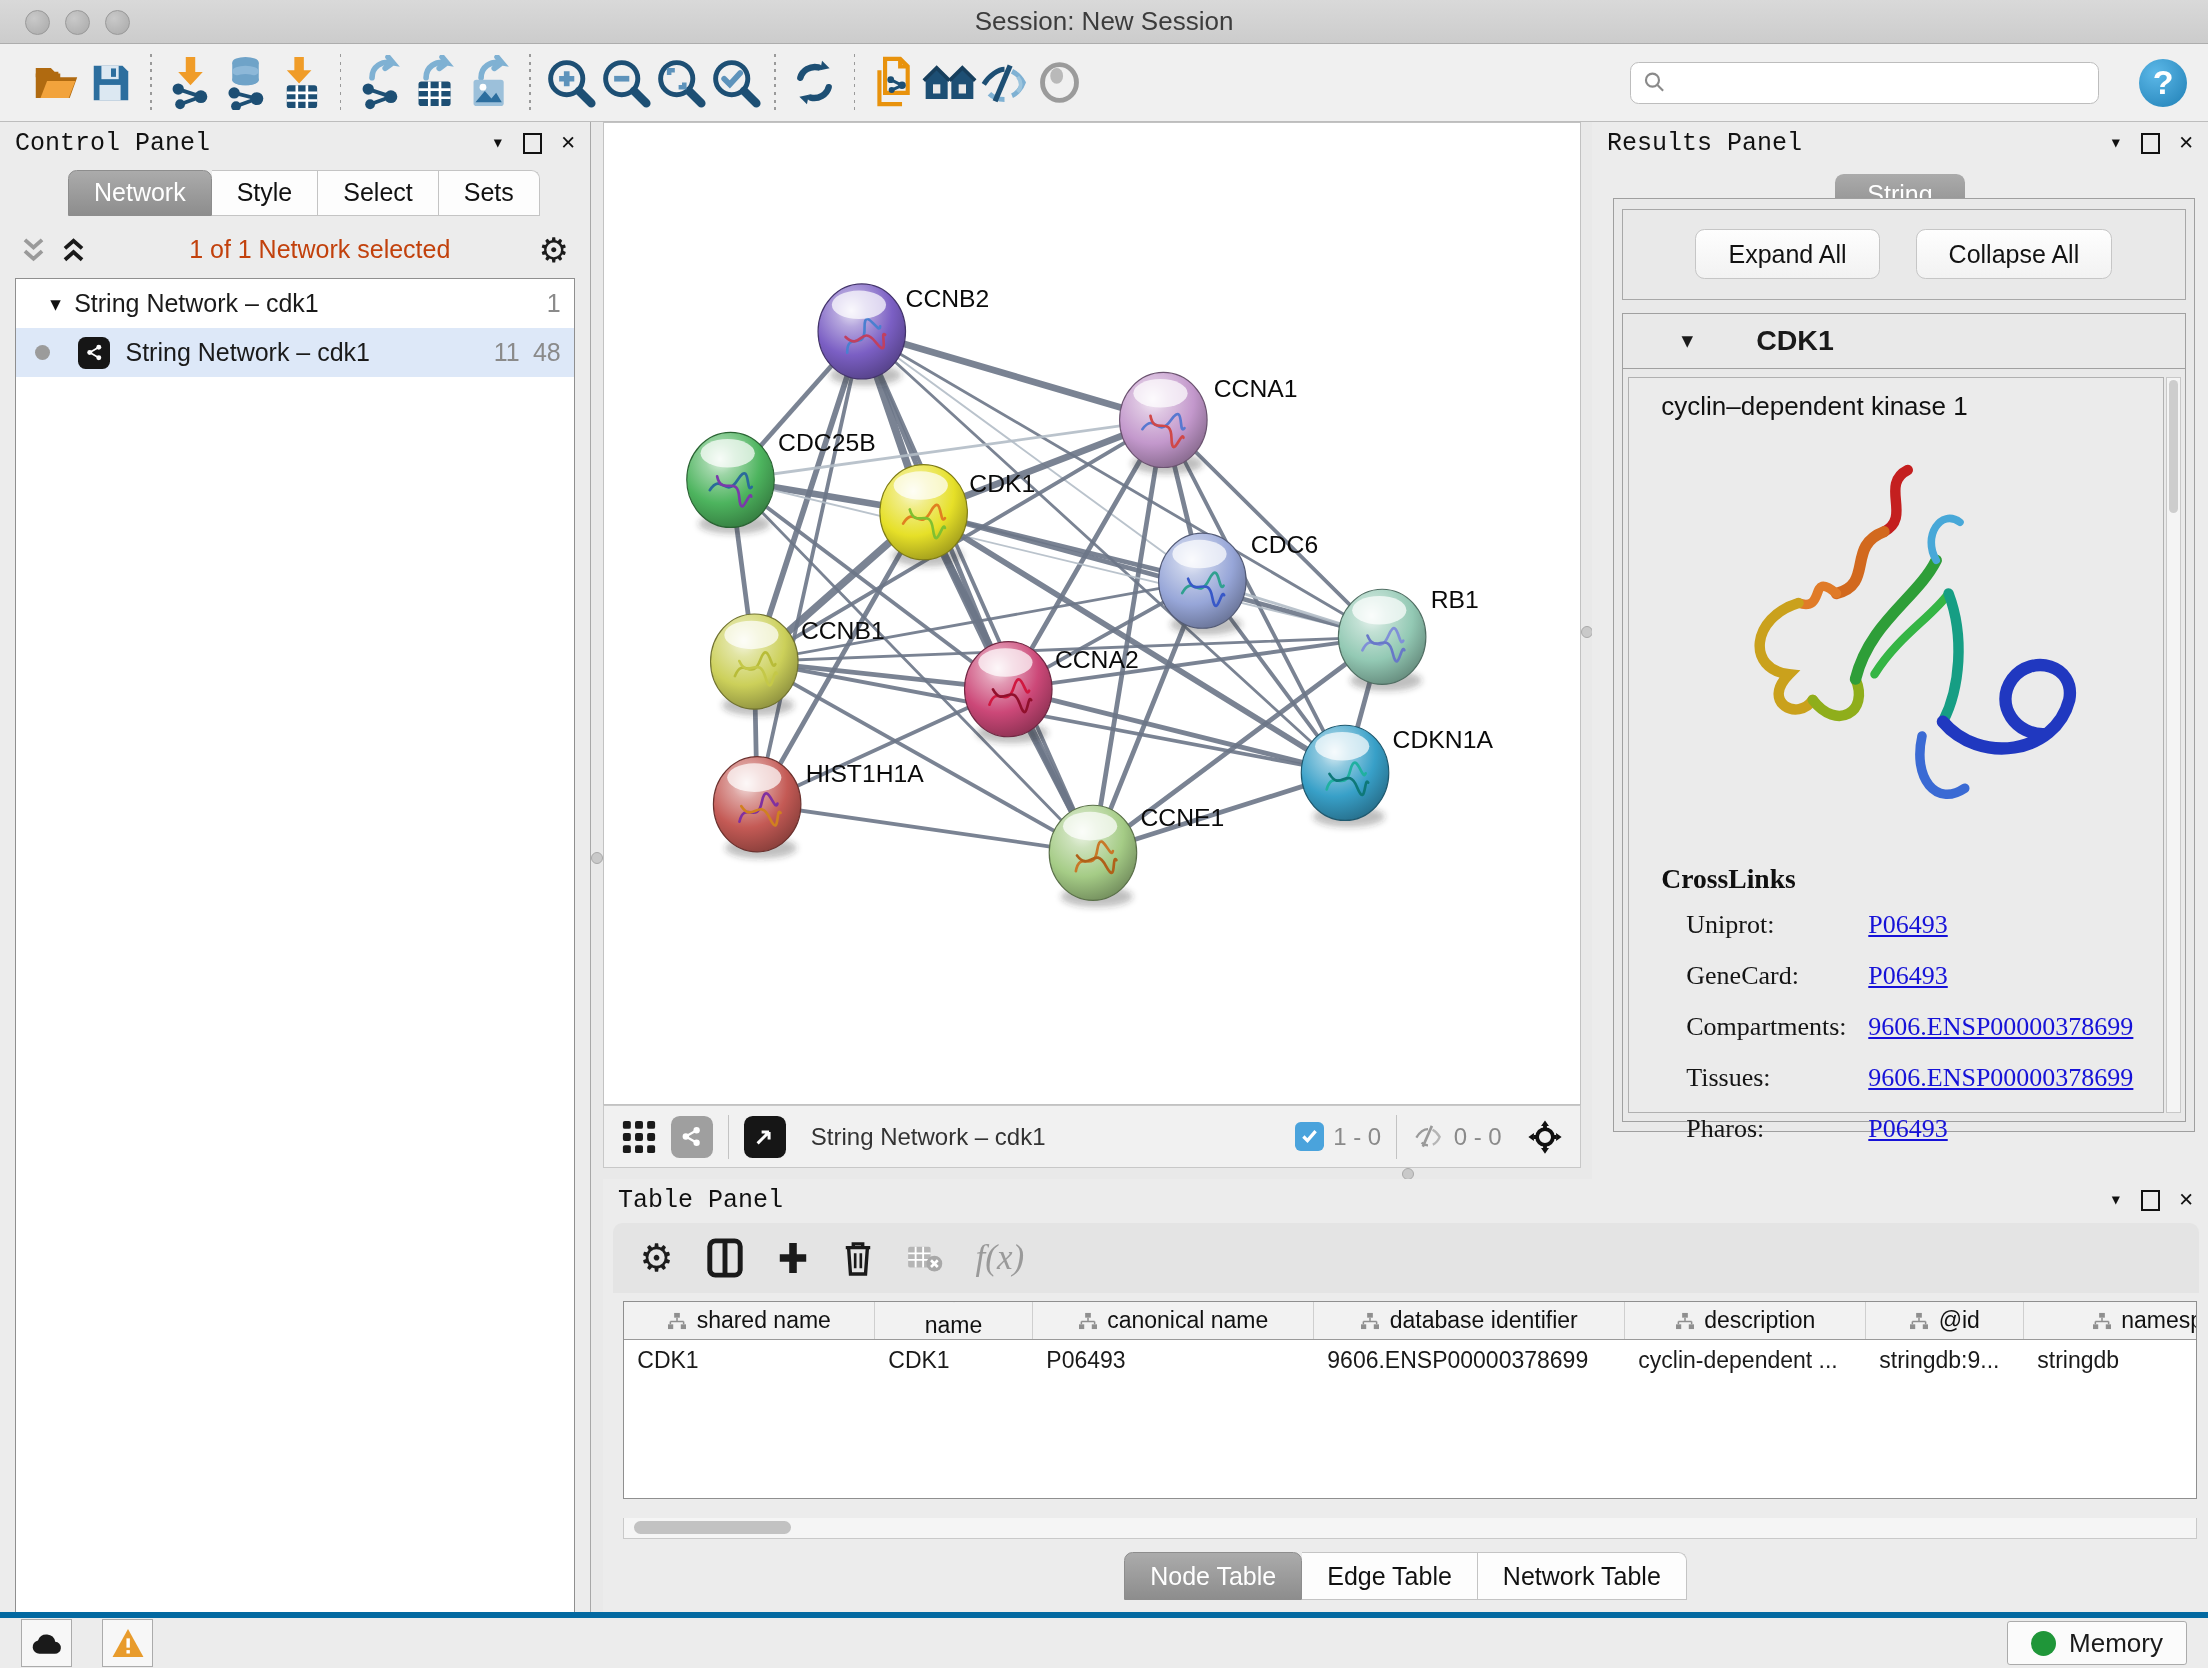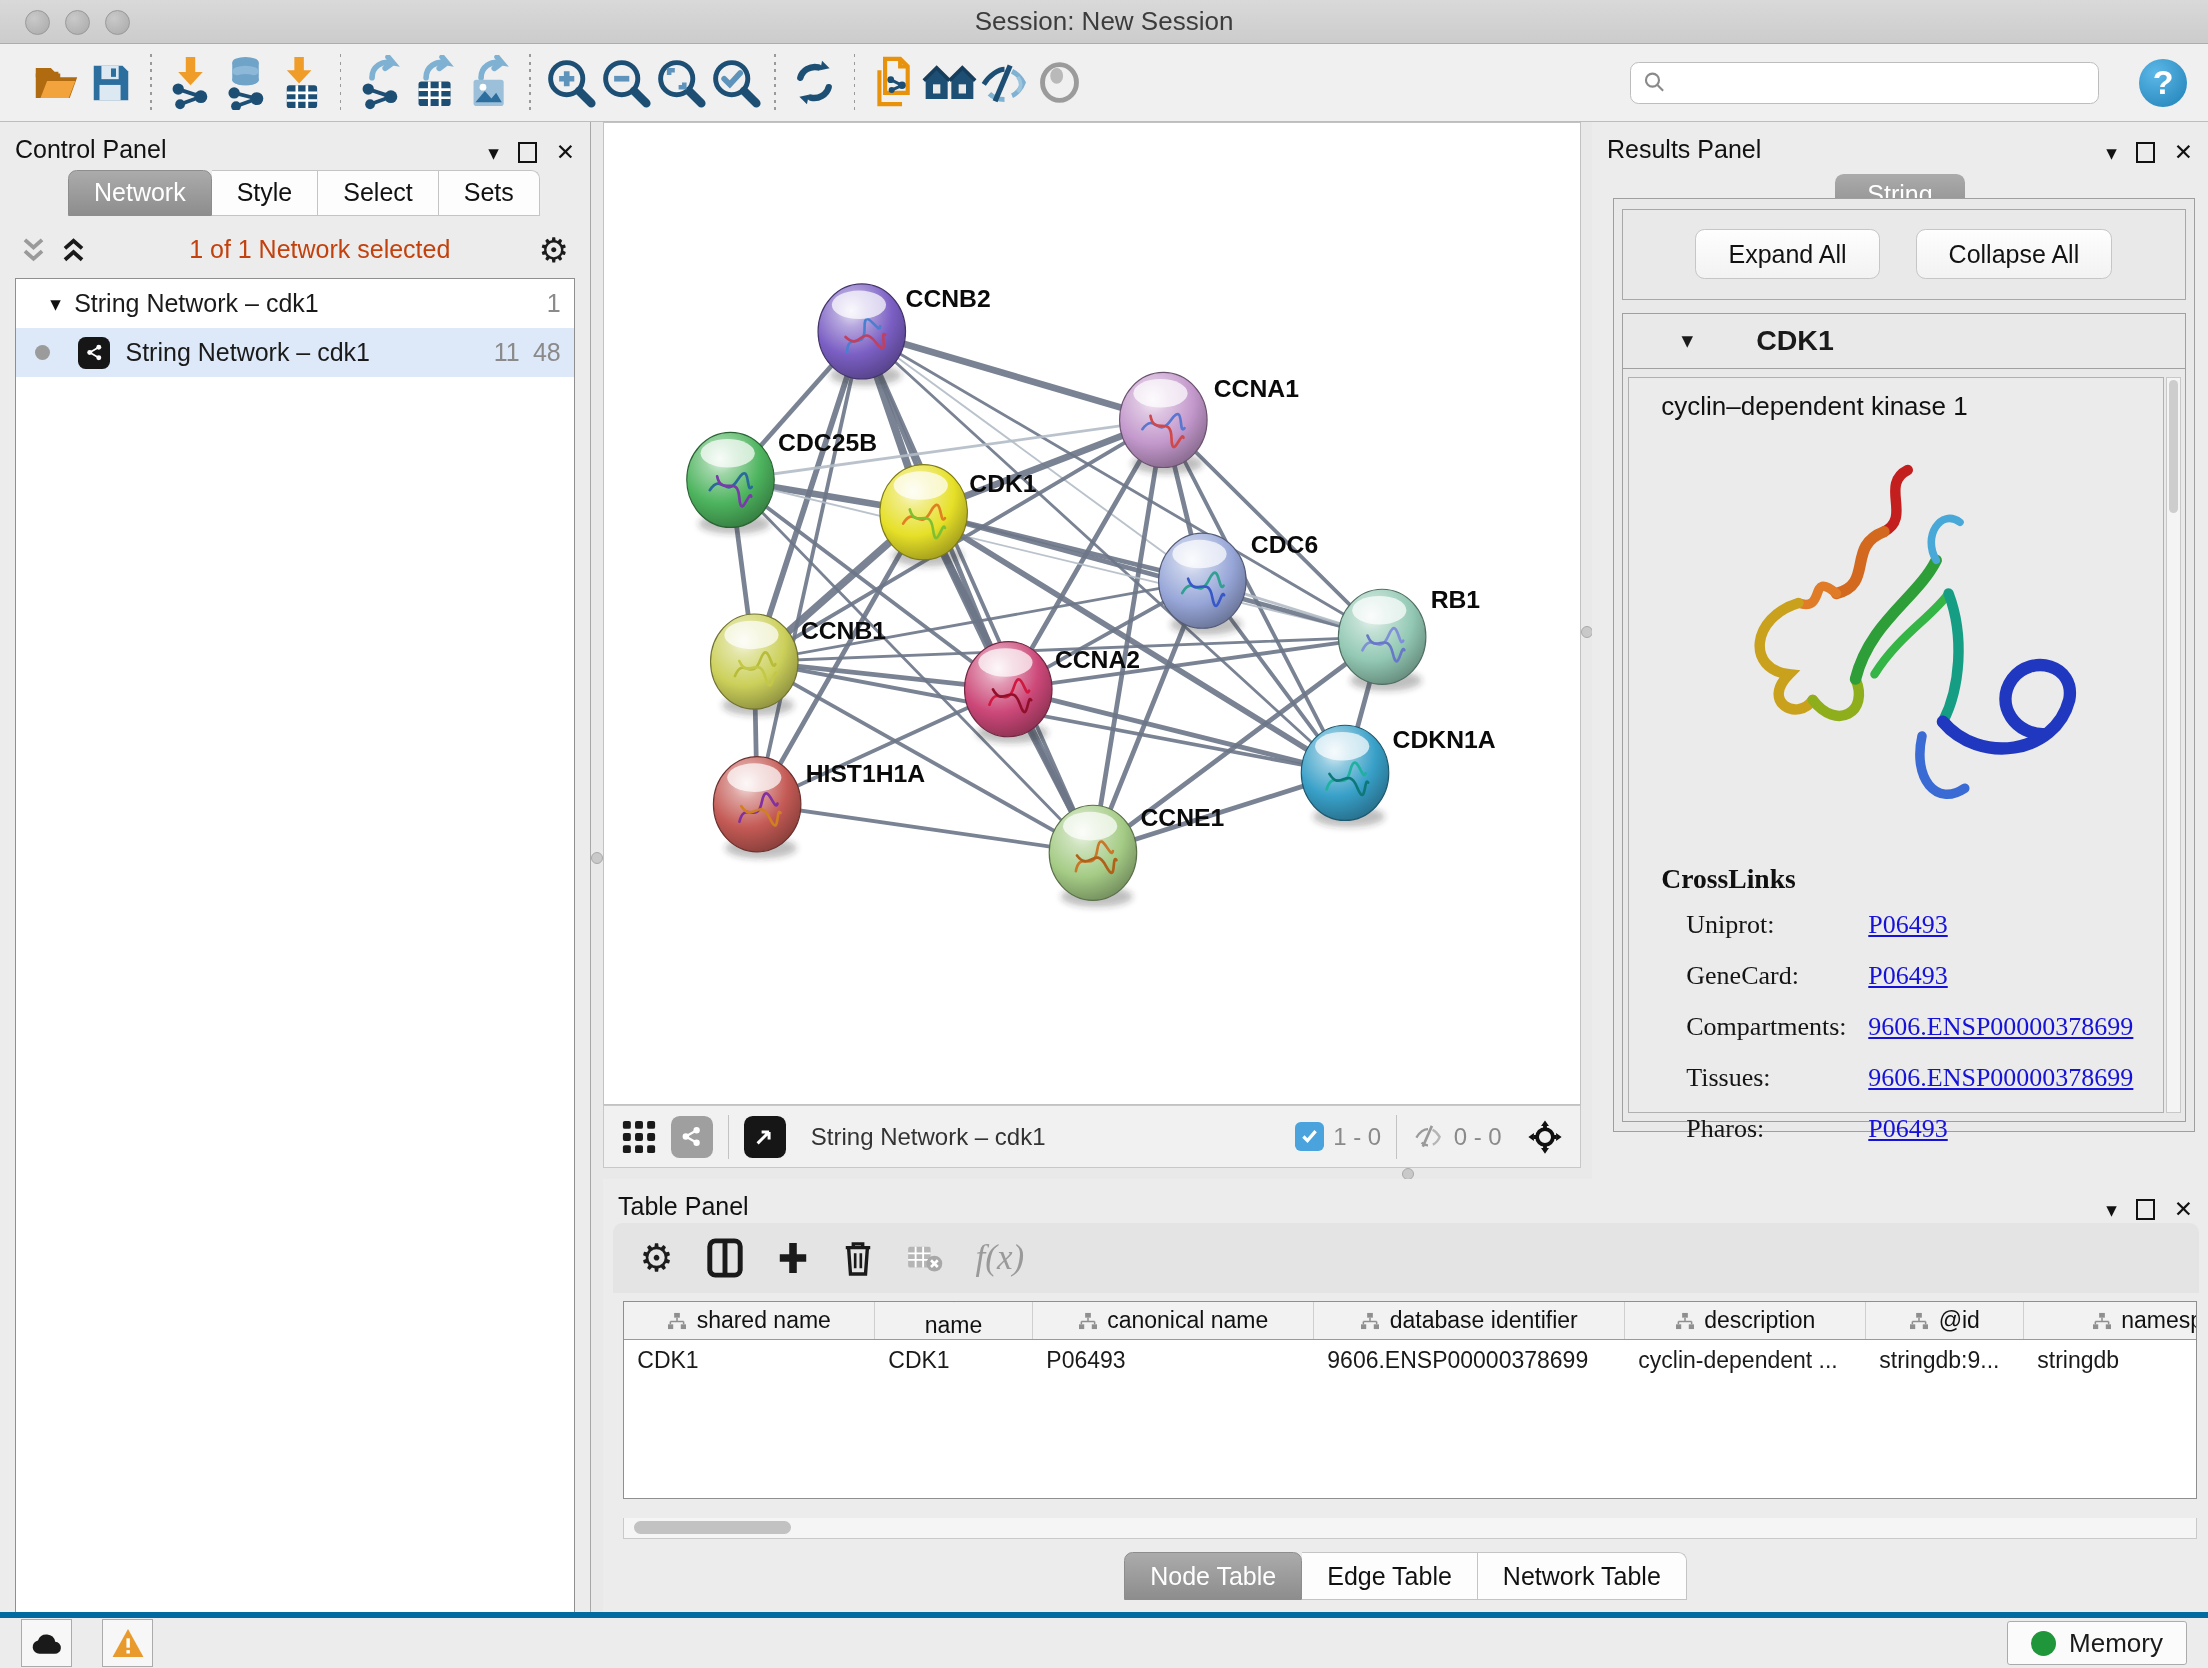--- a/index.html
+++ b/index.html
@@ -24,21 +24,21 @@
     background-image:repeating-linear-gradient(#9a9a9a 0 2.9px, transparent 2.9px 7.6px); }
   .tspacer { flex:1; }
   .searchbox { width:469px; height:42px; background:#fff; border:1px solid #bdbdbd; border-radius:8.6px;
     display:flex; align-items:center; padding:0 11.4px; flex:none; }
   .searchbox input { border:none; outline:none; font-size:23px; width:100%; background:transparent; }
   .helpbtn { width:48px; height:48px; border-radius:50%; flex:none; margin-left:40px; margin-right:3.8px;
     background:radial-gradient(circle at 35% 30%, #5cb8e8, #1f7fb5); color:#fff; font-size:34px; font-weight:bold;
     display:flex; align-items:center; justify-content:center; }
 
   
-  .panel-head { height:42px; display:flex; align-items:flex-end; padding:0 15px; font-size:25px; color:#111; }
+  .panel-head { height:42px; display:flex; align-items:center; padding:0 15px; font-size:25px; color:#111;font-family:Liberation Mono, monospace; }
   .panel-ctl { margin-left:auto; display:flex; gap:19px; align-items:center; }
   .panel-ctl span { font-size:23px; color:#111; line-height:1; }
   .pc-collapse { font-size:21px !important; }
   .pc-float { font-size:23px !important; border:2.4px solid #111; width:19px; height:21px; display:inline-block; }
   .pc-close { font-weight:bold; }
 
   
   .control-panel { position:absolute; left:0; top:122px; width:591px; height:1490px;
     background:#ececec; border-right:1px solid #a8a8a8; }
   .tabs-row { display:flex; padding-left:68px; margin-top:5.7px; height:46px; }
@@ -59,21 +59,21 @@
   .tree-dot { width:15px; height:15px; border-radius:50%; background:#9b9b9b; margin:0 28.5px 0 5.7px; }
   .shareic { width:32px; height:32px; border-radius:7.6px; background:#161616; display:flex; align-items:center; justify-content:center; margin-right:15px; flex:none; }
   .tree-label { flex:1; }
 
   
   .vsplit { position:absolute; top:122px; width:12.4px; background:#e9e9e9; }
   .vsplit .dot, .hsplit .dot { width:12.4px; height:12.4px; border-radius:50%; background:#c9c9c9; border:1px solid #a9a9a9; position:absolute; }
   .hsplit { position:absolute; background:#e9e9e9; height:11.4px; }
 
   
-  .netcanvas { position:absolute; left:603px; top:122px; width:978px; height:983px; background:#fff; border:1px solid #c2c2c2;font-weight:bold; }
+  .netcanvas { position:absolute; left:603px; top:122px; width:978px; height:983px; background:#fff; border:1px solid #c2c2c2; }
   .net-toolbar { position:absolute; left:603px; top:1105px; width:978px; height:63px; background:#f1f1f1;
     border:1px solid #c8c8c8; display:flex; align-items:center; padding:0 13.3px; }
   .nt-btn { width:44px; height:44px; display:flex; align-items:center; justify-content:center; flex:none; }
   .nt-rounded { border-radius:8.6px; }
   .nt-sep { width:1px; height:44px; background:#c3c3c3; margin:0 15px; flex:none; }
   .nt-title { font-size:24px; color:#333; margin-left:25px; }
   .nt-counts { display:flex; align-items:center; gap:9.5px; font-size:24px; color:#8a8a8a; }
   .ck { width:28.5px; height:28.5px; border-radius:5.7px; background:#4aa3dc; display:flex; align-items:center; justify-content:center; }
 
   

